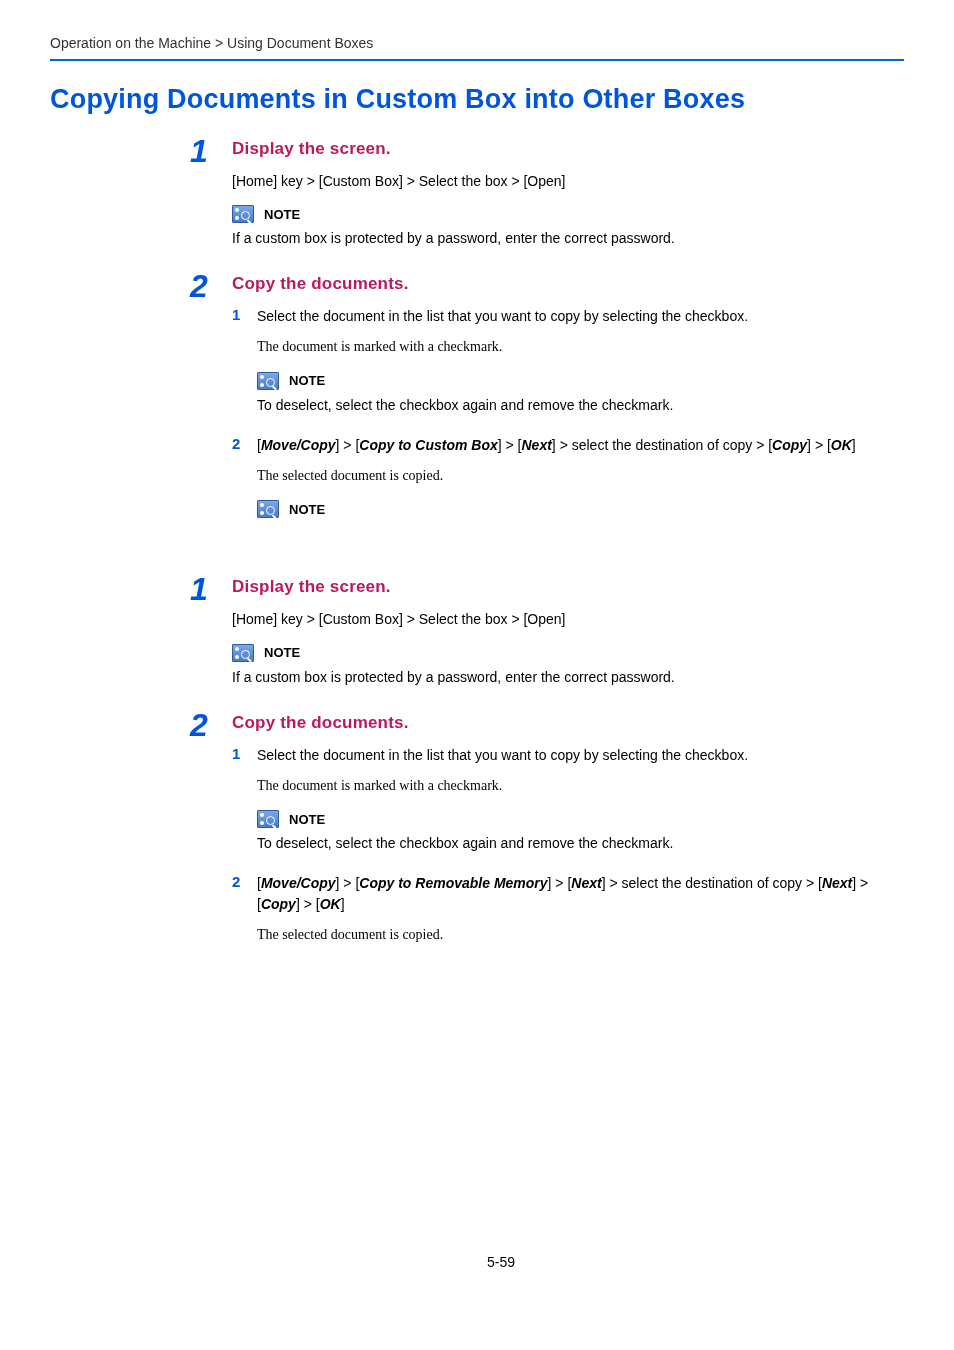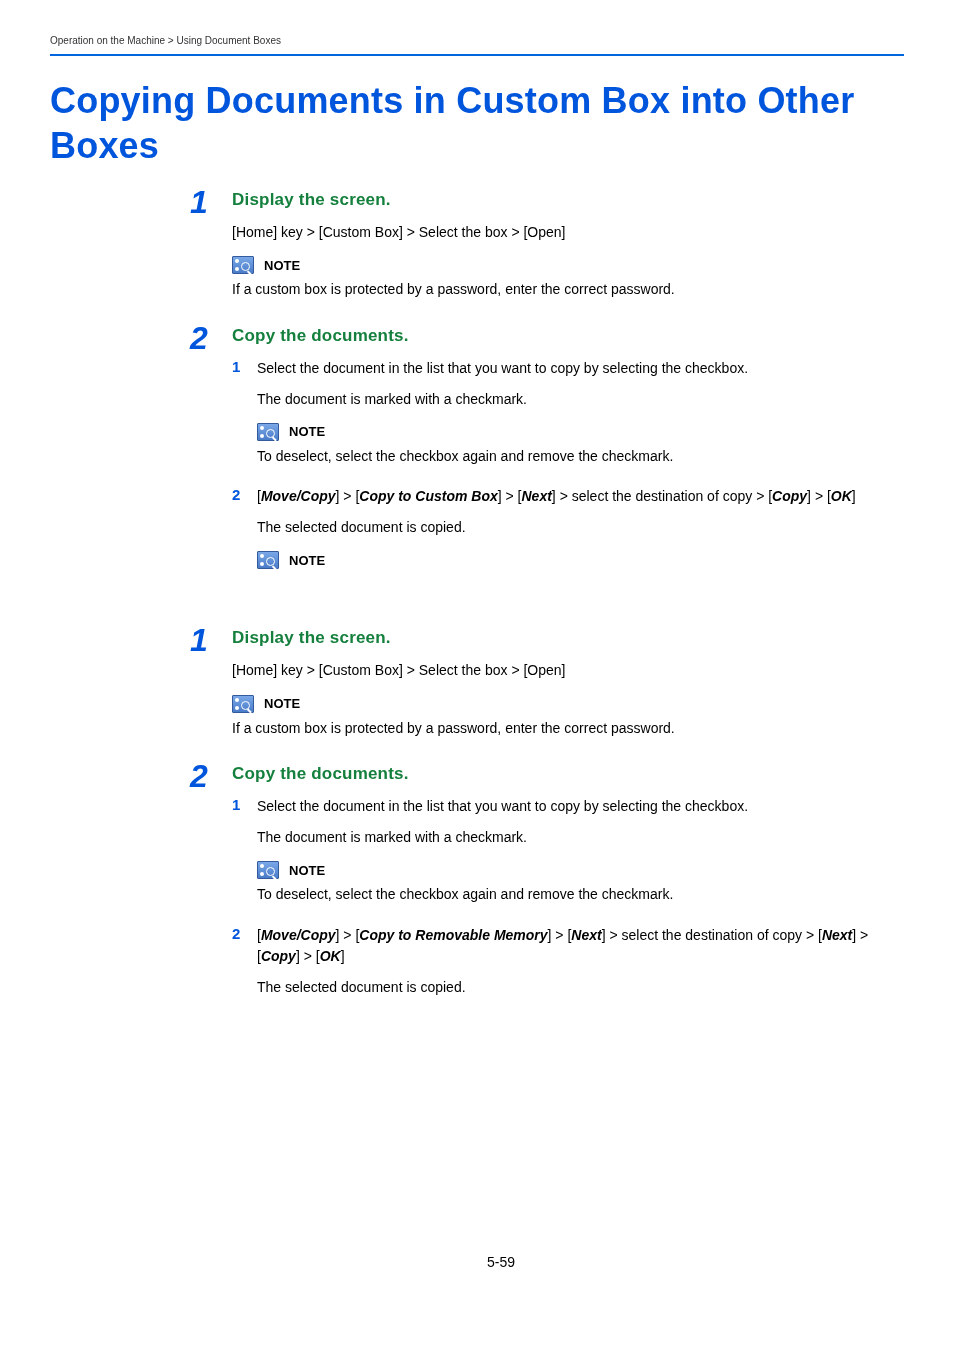--- a/index.html
+++ b/index.html
@@ -8,31 +8,31 @@
       width: 954px;
       height: 1350px;
       background: #fff;
       color: #000;
       position: relative;
     }
     .page {
       padding: 35px 50px 0 50px;
     }
     .breadcrumb {
-      font-size: 10px;
+      font-size: 14px;
       color: #333;
       margin-bottom: 8px;
     }
     .hr-top {
       border: none;
       border-top: 2px solid #0066dd;
       margin-bottom: 22px;
     }
     .h1 {
-      font-size: 36px;
+      font-size: 27px;
       font-weight: 900;
       color: #0055dd;
       font-family: Arial Black, Arial, sans-serif;
       line-height: 1.25;
       margin-bottom: 22px;
       letter-spacing: 0.2px;
     }
     .step-block {
       display: flex;
       align-items: flex-start;
@@ -50,21 +50,21 @@
       line-height: 1;
       margin-top: -4px;
     }
     .step-content {
       flex: 1;
     }
     .step-title {
       font-family: Arial Black, Arial, sans-serif;
       font-weight: 900;
       font-size: 17px;
-      color: #15803d;
+      color: #be185d;
       margin-bottom: 12px;
       letter-spacing: 0.2px;
     }
     .body-line {
       font-size: 14px;
       color: #000;
       margin-bottom: 14px;
       line-height: 1.45;
     }
     .body-line b { font-weight: normal; }
@@ -139,20 +139,21 @@
       flex: 1;
       font-size: 14px;
       line-height: 1.5;
     }
     .sub-content b { font-weight: bold; font-style: italic; }
     .sub-para {
       margin-left: 25px;
       font-size: 14px;
       margin-bottom: 14px;
       line-height: 1.45;
+      font-family: Liberation Serif, serif;
     }
     .indent-note {
       margin-left: 25px;
     }
     .page-num {
       position: absolute;
       bottom: 80px;
       left: 0;
       right: 0;
       text-align: center;

